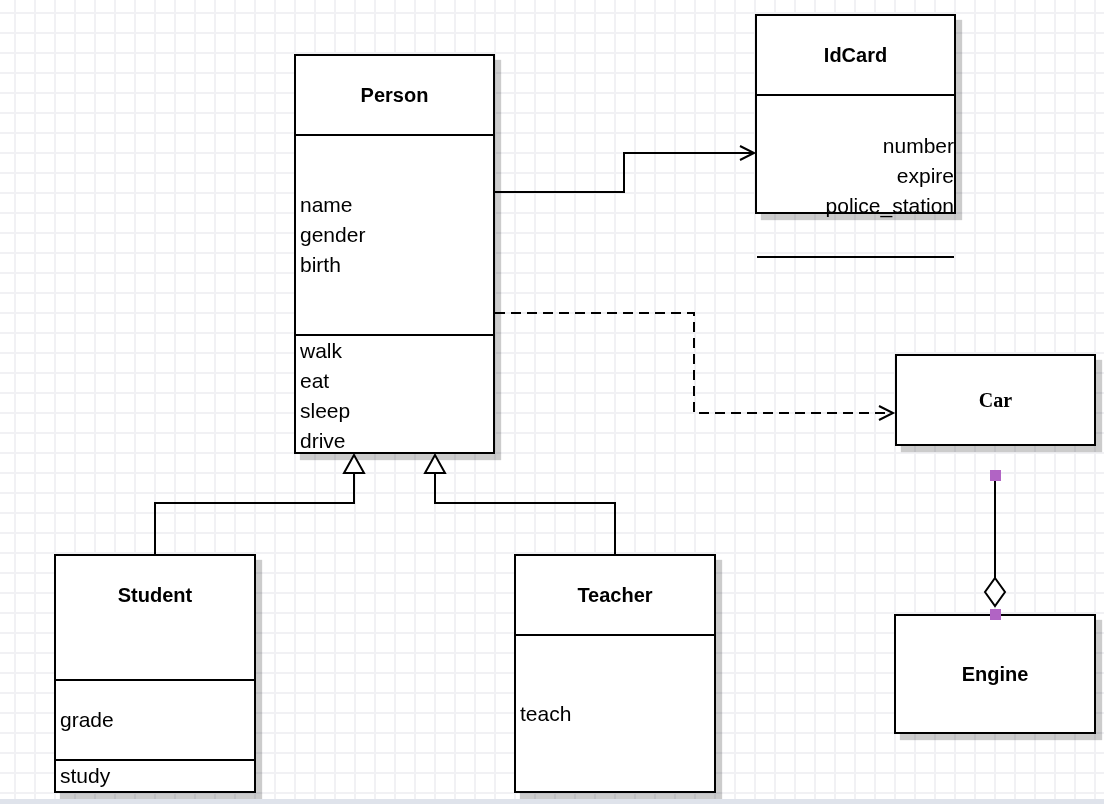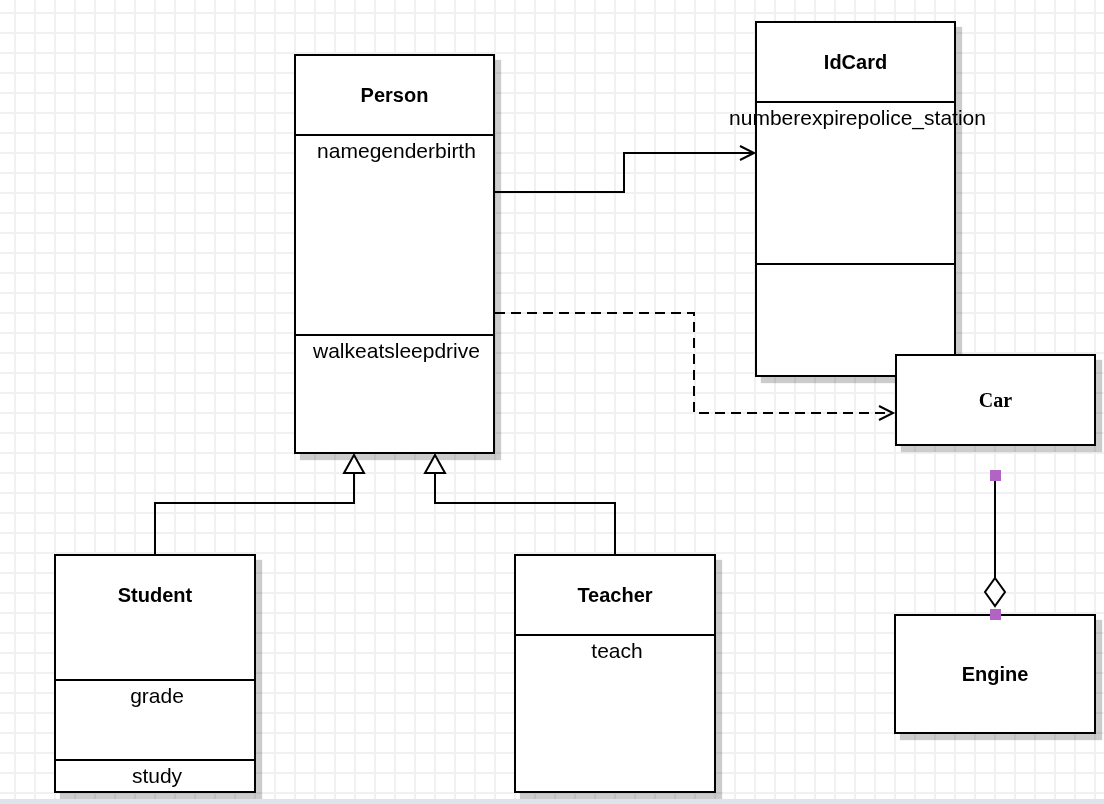--- a/index.html
+++ b/index.html
@@ -37,21 +37,21 @@
     align-items: center;
     justify-content: center;
     font-weight: bold;
     font-size: 20px;
     flex: 0 0 auto;
   }
   .compartment {
     box-sizing: border-box;
     border-top: 2px solid #000000;
     display: flex;
-    flex-direction: row;
+    flex-direction: column;
     justify-content: center;
     padding-left: 4px;
     font-size: 21px;
     line-height: 30px;
     flex: 0 0 auto;
   }
   .single-title {
     flex: 1 1 auto;
     display: flex;
     align-items: center;
@@ -60,21 +60,21 @@
     font-size: 20px;
   }
   .member { white-space: nowrap; }
 
   
   #box-person  { left: 294px; top: 54px;  width: 201px; height: 400px; }
   #box-person .box-title { height: 78px; }
   #box-person .attrs     { height: 200px; }
   #box-person .methods   { flex: 1 1 auto; }
 
-  #box-idcard  { left: 755px; top: 21px;  width: 201px; height: 356px; text-align: right; }
+  #box-idcard  { left: 755px; top: 14px;  width: 201px; height: 200px; text-align: right; }
   #box-idcard .box-title { height: 78px; }
   #box-idcard .attrs     { height: 162px; }
   #box-idcard .methods   { flex: 1 1 auto; }
 
   #box-student { left: 54px;  top: 554px; width: 202px; height: 239px; }
   #box-student .box-title { height: 78px; }
   #box-student .attrs     { height: 80px; margin-top: 45px; }
   #box-student .methods   { flex: 1 1 auto; }
 
   #box-teacher { left: 514px; top: 554px; width: 202px; height: 239px; }

